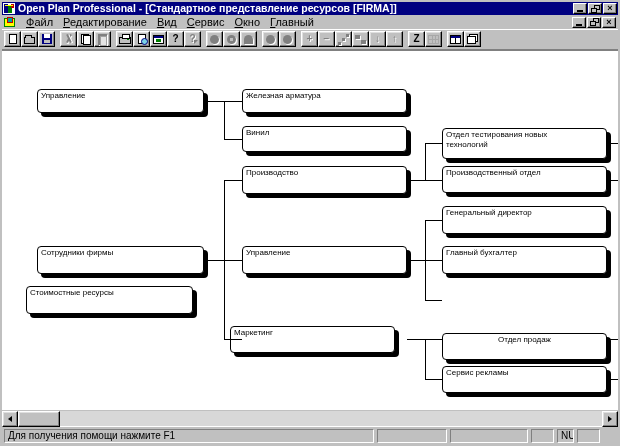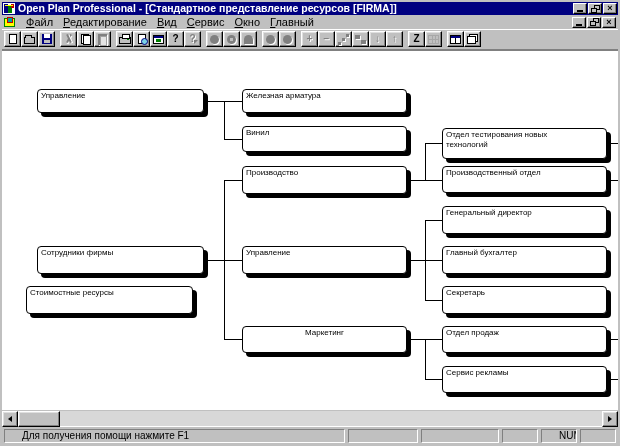--- a/index.html
+++ b/index.html
@@ -103,21 +103,21 @@
     display:flex;align-items:center;justify-content:center;padding:0;}
   .tri-l{width:0;height:0;border-top:3px solid transparent;border-bottom:3px solid transparent;border-right:4px solid #000;}
   .tri-r{width:0;height:0;border-top:3px solid transparent;border-bottom:3px solid transparent;border-left:4px solid #000;}
   .sthumb{width:42px;height:16px;flex:none;background:#c0c0c0;border:1px solid;border-color:#fff #000 #000 #fff;
     box-shadow:inset -1px -1px 0 #808080,inset 1px 1px 0 #dfdfdf;}
   .strack{flex:1;}
 
   
   .statusbar{height:18px;display:flex;align-items:center;gap:3px;padding:1px 2px;background:#c0c0c0;border-top:1px solid #fff;}
   .spanel{height:14px;border:1px solid;border-color:#808080 #fff #fff #808080;
-    font-size:10px;line-height:12px;padding:0 17px;color:#000;white-space:nowrap;overflow:hidden;}
+    font-size:10px;line-height:12px;padding:0 3px;color:#000;white-space:nowrap;overflow:hidden;}
   .sp-msg{flex:1;max-width:370px;}
   .sp-a{width:70px;}
   .sp-b{width:78px;}
   .sp-c{width:23px;}
   .sp-num{width:17px;text-align:center;}
   .sp-d{width:23px;}
 </style>
 </head>
 <body>
 
@@ -274,29 +274,28 @@
   <div class="client">
 
     <div class="node" style="left:35px;top:38px;width:167px;height:24px;">Управление</div>
     <div class="node" style="left:35px;top:195px;width:167px;height:28px;">Сотрудники фирмы</div>
     <div class="node" style="left:24px;top:235px;width:167px;height:28px;">Стоимостные ресурсы</div>
 
     <div class="node" style="left:240px;top:38px;width:165px;height:24px;">Железная арматура</div>
     <div class="node" style="left:240px;top:75px;width:165px;height:26px;">Винил</div>
     <div class="node" style="left:240px;top:115px;width:165px;height:28px;">Производство</div>
     <div class="node" style="left:240px;top:195px;width:165px;height:28px;">Управление</div>
-    <div class="node" style="left:240px;top:275px;width:165px;height:27px;text-align:center;">Маркетинг</div>
+    <div class="node" style="left:228px;top:275px;width:165px;height:27px;">Маркетинг</div>
 
     <div class="node" style="left:440px;top:77px;width:165px;height:31px;">Отдел тестирования новых
 технологий</div>
     <div class="node" style="left:440px;top:115px;width:165px;height:27px;">Производственный отдел</div>
     <div class="node" style="left:440px;top:155px;width:165px;height:28px;">Генеральный директор</div>
     <div class="node" style="left:440px;top:195px;width:165px;height:28px;">Главный бухгалтер</div>
-    <div class="node" style="left:440px;top:235px;width:165px;height:28px;">Секретарь</div>
-    <div class="node" style="left:440px;top:275px;width:165px;height:27px;">Отдел продаж</div>
+    <div class="node" style="left:440px;top:282px;width:165px;height:27px;text-align:center;">Отдел продаж</div>
     <div class="node" style="left:440px;top:315px;width:165px;height:27px;">Сервис рекламы</div>
 
     <div class="hline" style="left:202px;top:50px;width:38px;"></div>
     <div class="vline" style="left:222px;top:50px;height:39px;"></div>
     <div class="hline" style="left:222px;top:88px;width:18px;"></div>
 
     <div class="hline" style="left:202px;top:209px;width:38px;"></div>
     <div class="vline" style="left:222px;top:129px;height:160px;"></div>
     <div class="hline" style="left:222px;top:129px;width:18px;"></div>
     <div class="hline" style="left:222px;top:288px;width:18px;"></div>

